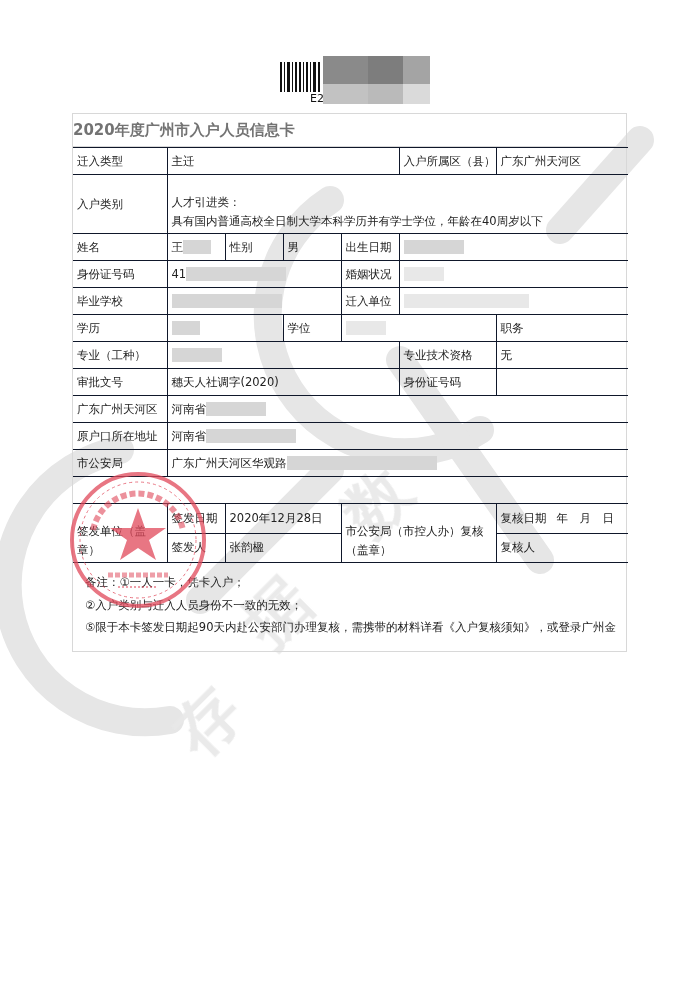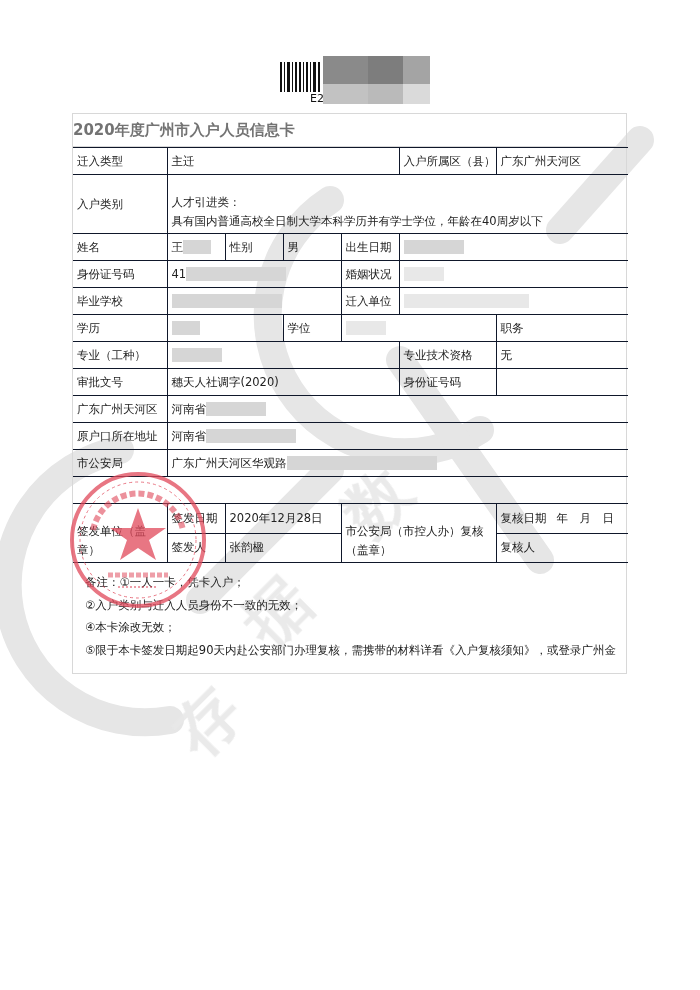--- a/index.html
+++ b/index.html
@@ -161,21 +161,20 @@
     <tr>
       <td>签发人</td>
       <td colspan="2">张韵楹</td>
       <td>复核人</td>
     </tr>
   </tbody>
     </table>
   <div class="notes">
     <div>备注：①一人一卡，凭卡入户；</div>
     <div>②入户类别与迁入人员身份不一致的无效；</div>
-    <div>④本卡涂改无效；</div>
     <div>⑤限于本卡签发日期起90天内赴公安部门办理复核，需携带的材料详看《入户复核须知》，或登录广州金</div>
   </div>
 </div>
 
 <svg class="seal" viewBox="0 0 140 140">
   <circle cx="70" cy="70" r="66" fill="none" stroke="#e0485a" stroke-width="4"></circle>
   <circle cx="70" cy="70" r="58" fill="none" stroke="#e0485a" stroke-width="1" stroke-dasharray="3 3"></circle>
   <polygon points="70,38 77,58 98,58 81,70 88,90 70,78 52,90 59,70 42,58 63,58" fill="#e0485a"></polygon>
   <path d="M25 60 A 46 46 0 0 1 115 60" fill="none" stroke="#e0485a" stroke-width="6" stroke-dasharray="6 3" opacity="0.8"></path>
   <path d="M40 105 L100 105" stroke="#e0485a" stroke-width="5" stroke-dasharray="5 2" opacity="0.7"></path>

